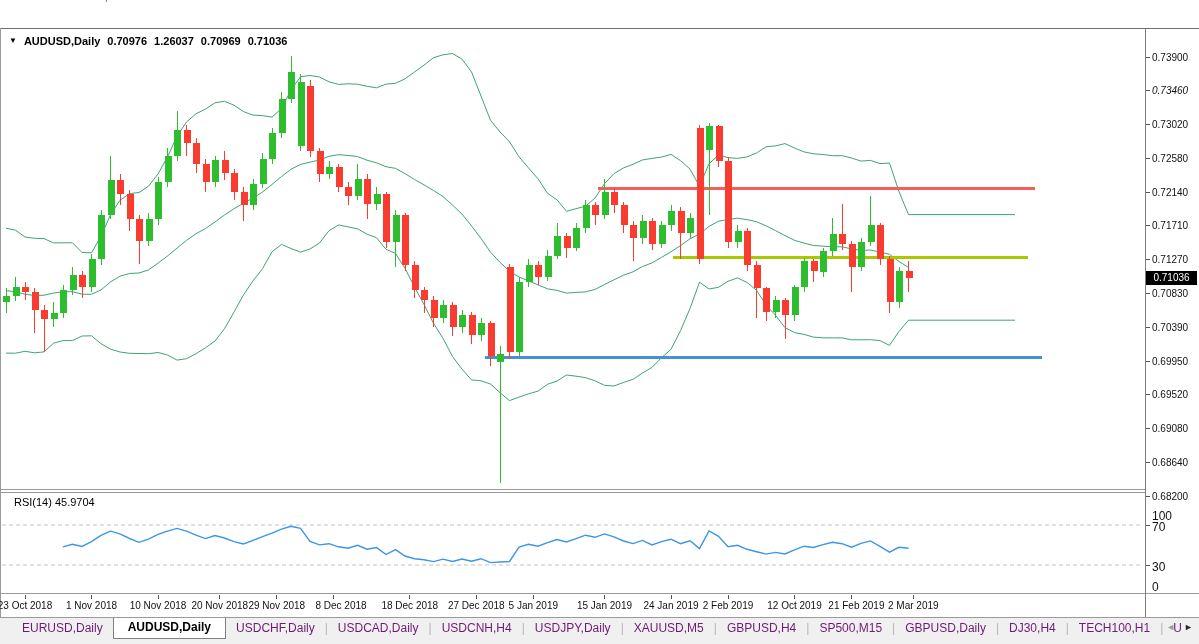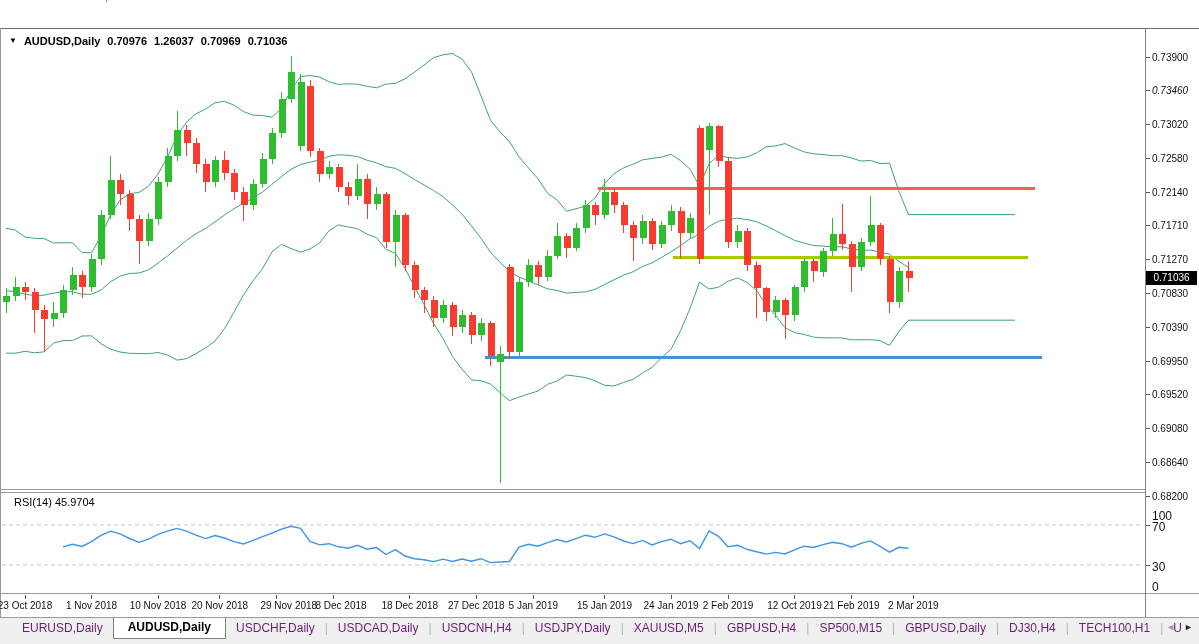--- a/index.html
+++ b/index.html
@@ -318,39 +318,39 @@
   <div id="date-axis">
       <div class="dtick" style="left: 24.5px;"></div>
       <div class="dl" style="left: -8px;">23 Oct 2018</div>
       <div class="dtick" style="left: 91px;"></div>
       <div class="dl" style="left: 58.5px;">1 Nov 2018</div>
       <div class="dtick" style="left: 157.5px;"></div>
       <div class="dl" style="left: 125px;">10 Nov 2018</div>
       <div class="dtick" style="left: 219.3px;"></div>
       <div class="dl" style="left: 186.8px;">20 Nov 2018</div>
       <div class="dtick" style="left: 276.3px;"></div>
-      <div class="dl" style="left: 243.8px; padding-left: 12px;">29 Nov 2018</div>
+      <div class="dl" style="left: 243.8px;">29 Nov 2018</div>
       <div class="dtick" style="left: 333.3px;"></div>
       <div class="dl" style="left: 308px;">8 Dec 2018</div>
       <div class="dtick" style="left: 409.3px;"></div>
       <div class="dl" style="left: 376.8px;">18 Dec 2018</div>
       <div class="dtick" style="left: 475.8px;"></div>
       <div class="dl" style="left: 443.3px; text-align: center;">27 Dec 2018</div>
       <div class="dtick" style="left: 532.8px;"></div>
       <div class="dl" style="left: 500.3px;">5 Jan 2019</div>
       <div class="dtick" style="left: 604px;"></div>
       <div class="dl" style="left: 571.5px;">15 Jan 2019</div>
       <div class="dtick" style="left: 670.5px;"></div>
       <div class="dl" style="left: 638px;">24 Jan 2019</div>
       <div class="dtick" style="left: 727.5px;"></div>
       <div class="dl" style="left: 695px;">2 Feb 2019</div>
       <div class="dtick" style="left: 794px;"></div>
       <div class="dl" style="left: 761.5px;">12 Oct 2019</div>
       <div class="dtick" style="left: 851px;"></div>
-      <div class="dl" style="left: 818.5px;">21 Feb 2019</div>
+      <div class="dl" style="left: 818.5px; text-align: right;">21 Feb 2019</div>
       <div class="dtick" style="left: 912.8px;"></div>
       <div class="dl" style="left: 880.3px;">2 Mar 2019</div>
     </div>
   <div id="rsi-axis">
       <div class="rl" style="top: 509px;">100</div>
       <div class="rtick" style="top: 524.5px;"></div>
       <div class="rl" style="top: 520px;">70</div>
       <div class="rtick" style="top: 564.5px;"></div>
       <div class="rl" style="top: 560px;">30</div>
       <div class="rl" style="top: 580px;">0</div>

